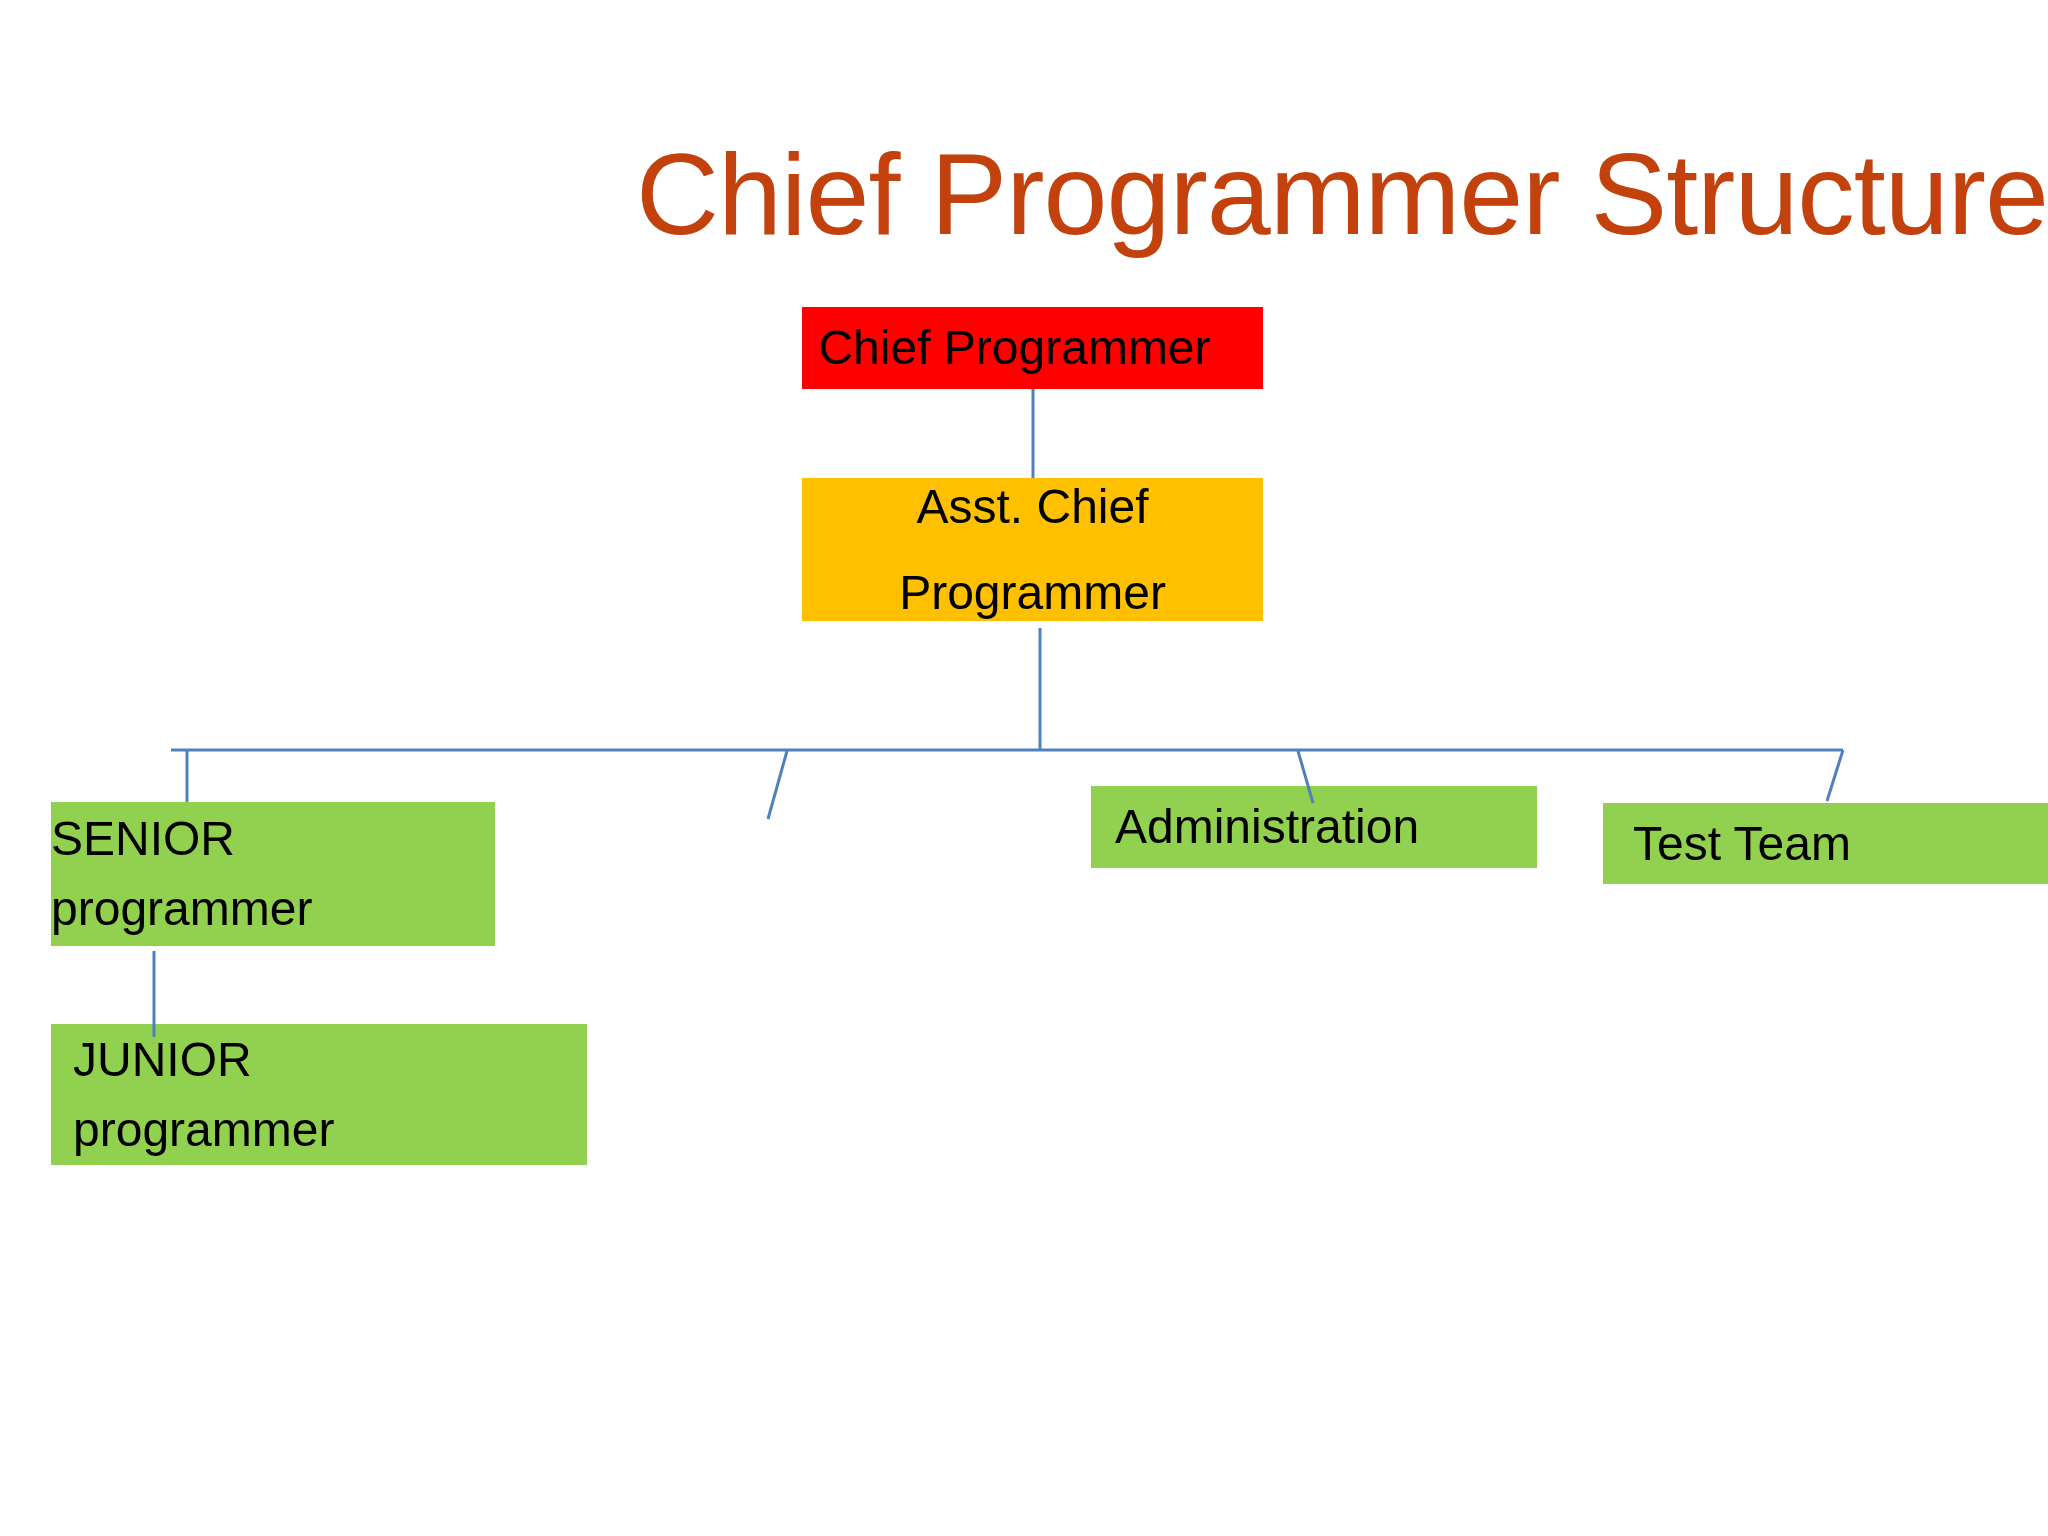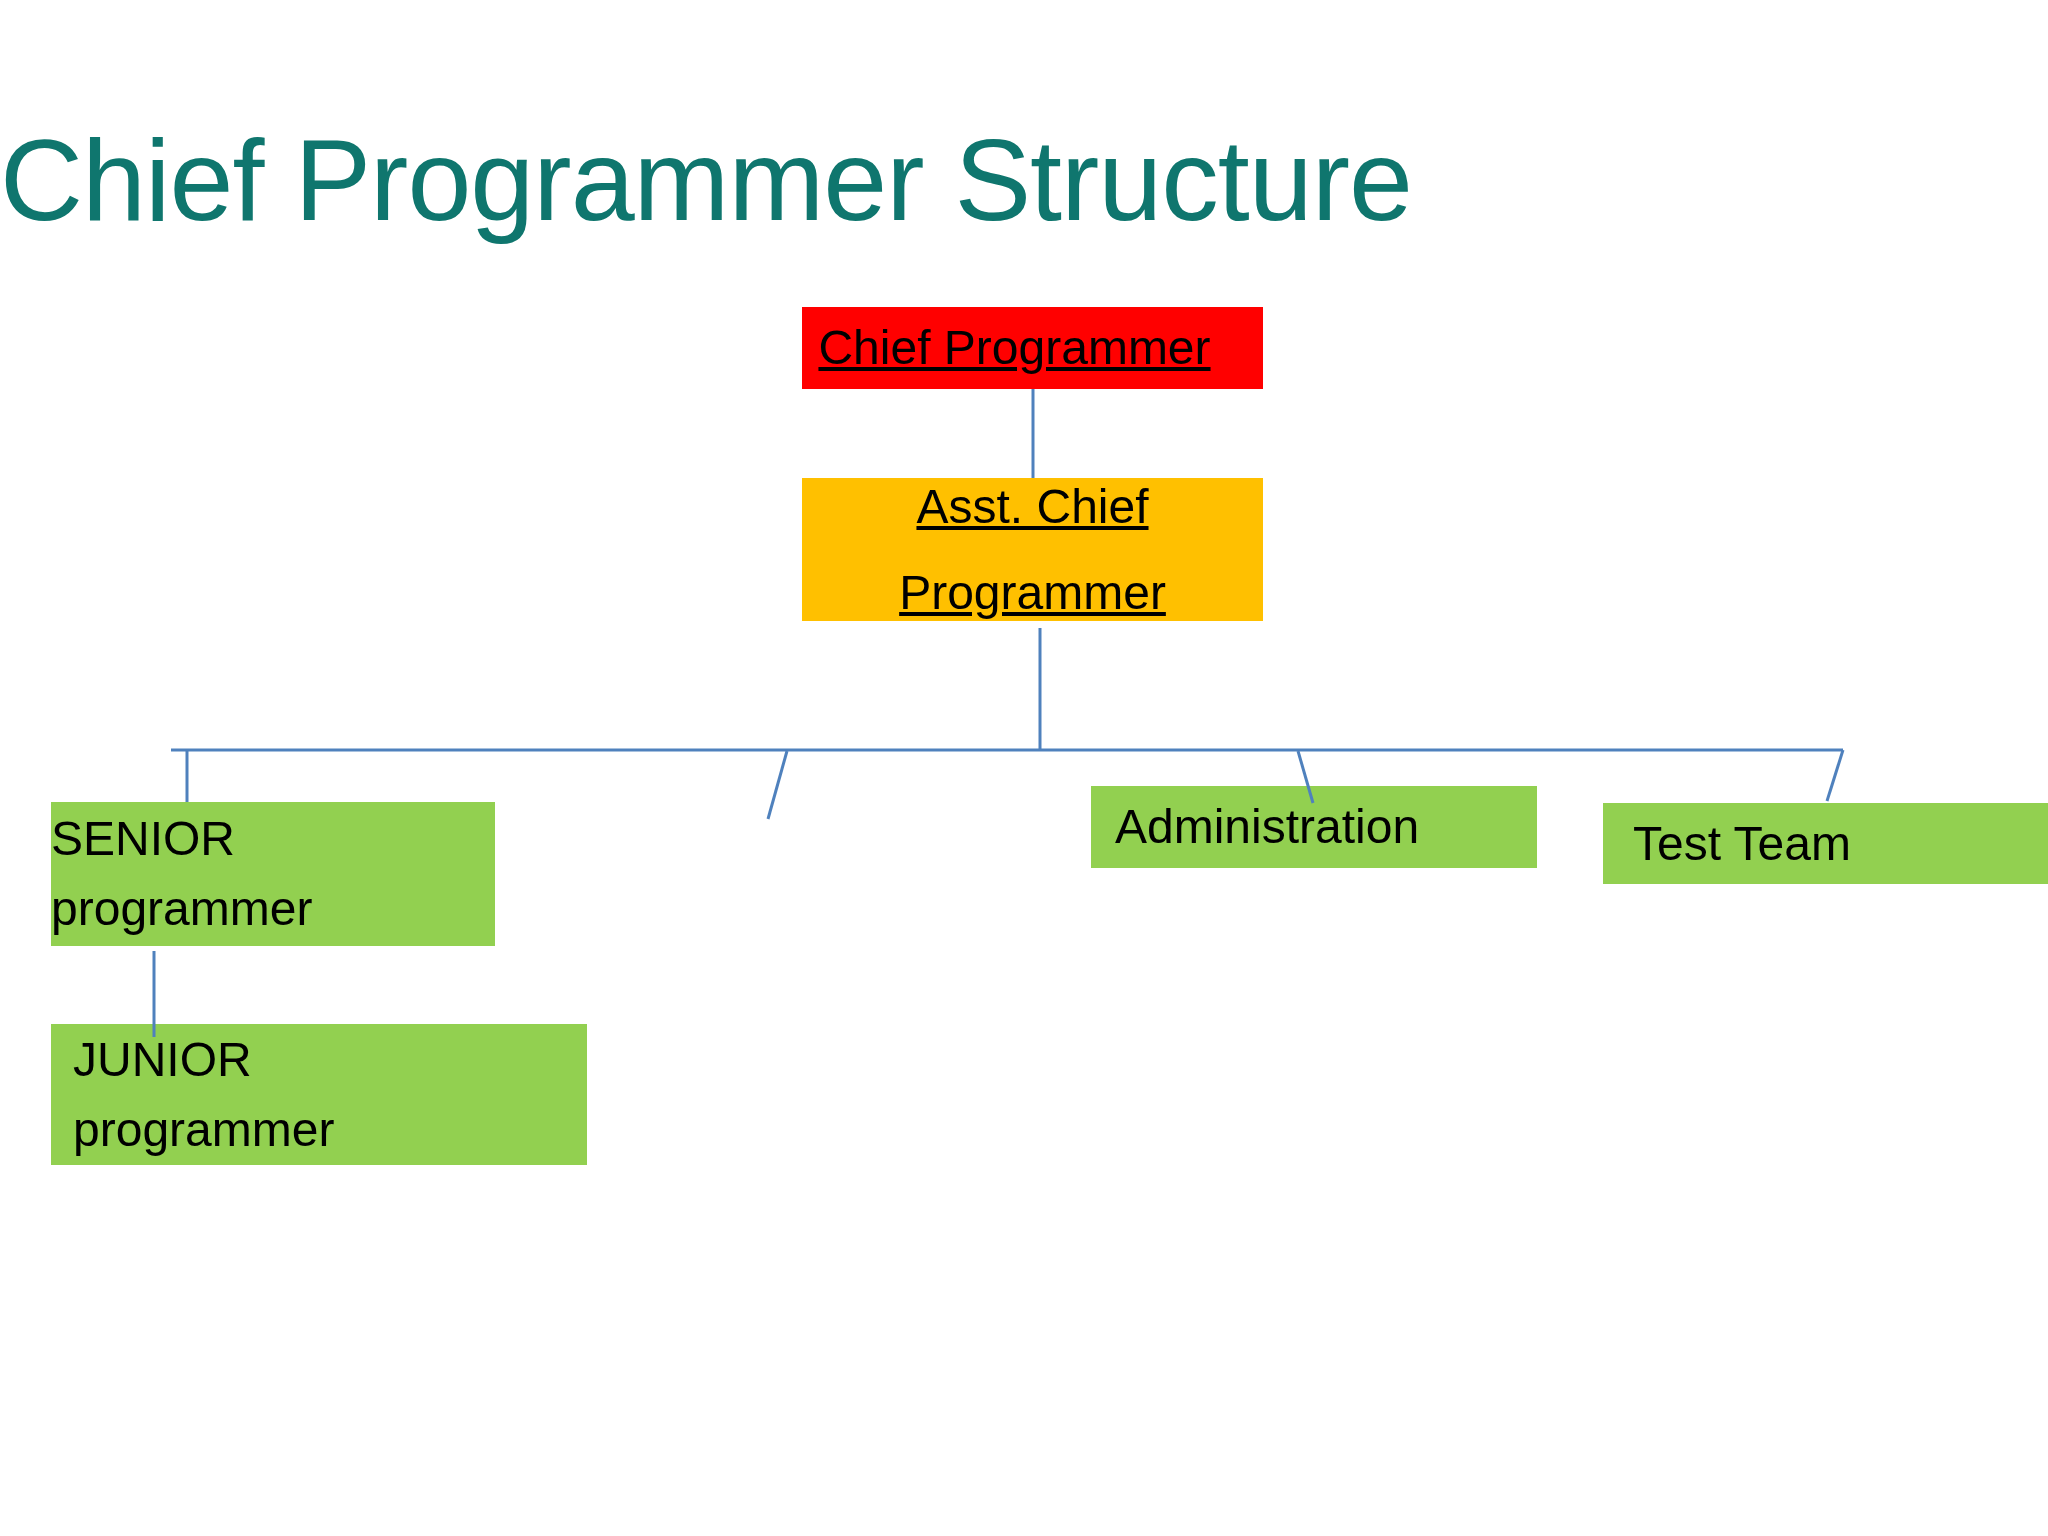--- a/index.html
+++ b/index.html
@@ -11,46 +11,45 @@
     position: relative;
     width: 2048px;
     height: 1536px;
     background: #ffffff;
     overflow: hidden;
     font-family: "Liberation Sans", "DejaVu Sans", sans-serif;
     color: #000000;
   }
   .slide-title {
     position: absolute;
-    top: 114px;
+    top: 128px;
     left: 0;
     width: 100%;
     margin: 0;
-    text-align: left;
+    text-align: right;
     font-size: 115px;
     font-weight: 400;
     letter-spacing: -1px;
-    color: #0f766e;
+    color: #c2410c;
     white-space: nowrap;
   }
   .node {
     position: absolute;
     box-sizing: border-box;
     display: flex;
     flex-direction: column;
     justify-content: center;
     font-size: 48px;
     line-height: 64px;
     color: #000000;
   }
   .node .ln { display: block; }
   .node.center-text {
     align-items: center;
     text-align: right;
-    text-decoration: underline;
   }
   .node.left-text {
     align-items: flex-start;
     text-align: left;
   }
   
   .node.chief          { left: 802px;  top: 307px;  width: 461px; height: 82px;  padding-right: 36px; }
   .node.asst           { left: 802px;  top: 478px;  width: 461px; height: 143px; line-height: 70px; gap: 16px; }
   .node.senior         { left: 51px;   top: 802px;  width: 444px; height: 144px; line-height: 70px; }
   .node.junior         { left: 51px;   top: 1024px; width: 536px; height: 141px; padding-left: 22px; line-height: 70px; }

